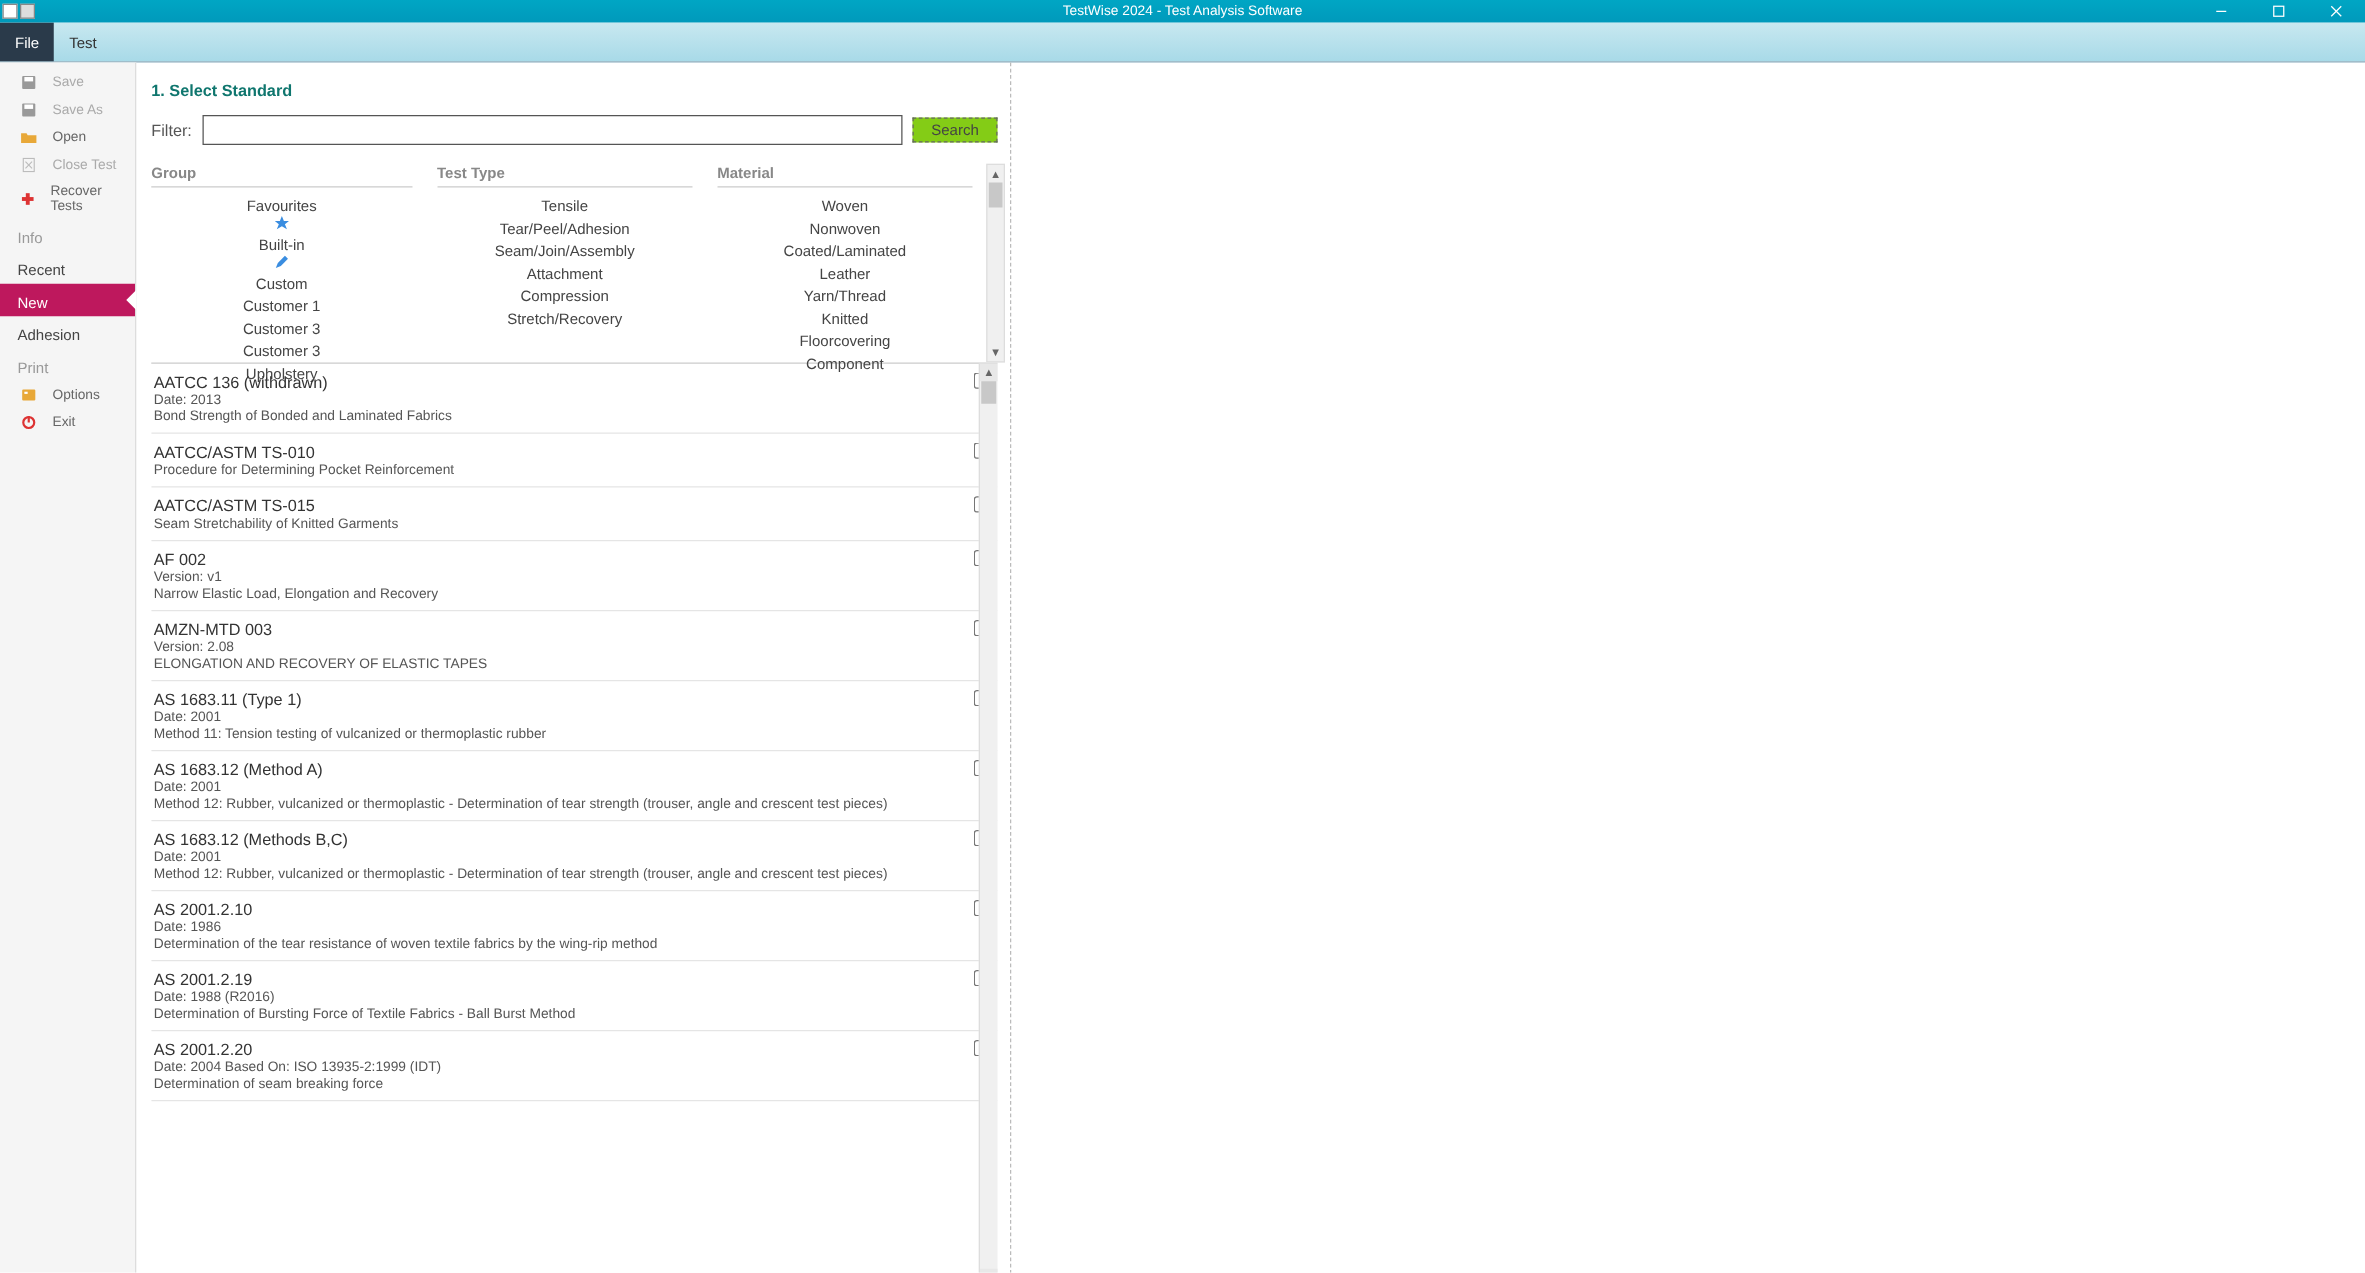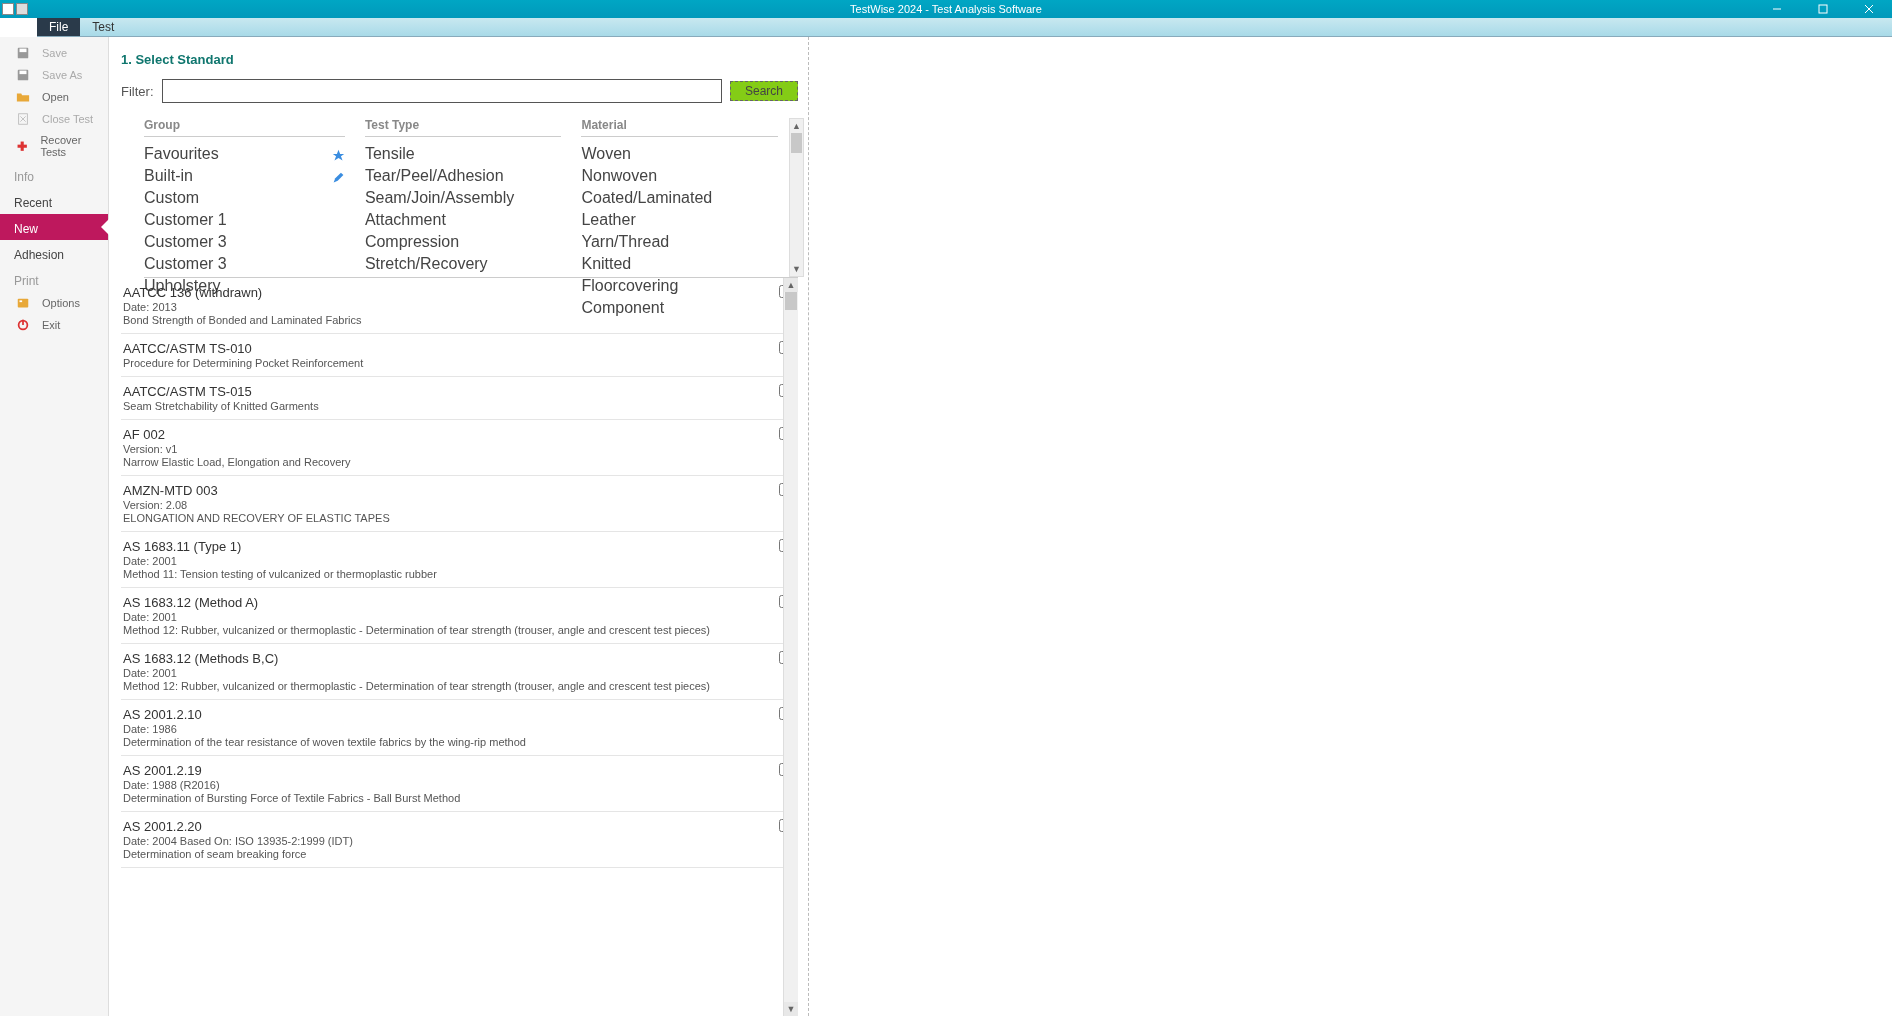--- a/index.html
+++ b/index.html
@@ -8,21 +8,21 @@
 
 .titlebar { height: 18px; background: linear-gradient(to bottom, #00a6c4, #0099bb); display: flex; align-items: center; position: relative; color: #fff; }
 .titlebar-icons { display: flex; align-items: center; gap: 2px; padding-left: 2px; }
 .titlebar-icons .tb-icon { width: 12px; height: 12px; background: #fff; border: 1px solid #888; }
 .titlebar-title { position: absolute; left: 50%; transform: translateX(-50%); font-size: 11px; color: #fff; }
 .win-controls { position: absolute; right: 0; top: 0; display: flex; height: 18px; }
 .win-btn { width: 46px; display: flex; align-items: center; justify-content: center; color: #fff; cursor: pointer; }
 .win-btn svg { width: 10px; height: 10px; }
 
 
-.menubar { height: 19px; background: linear-gradient(to bottom, #c8e8f0, #a8dae8); display: flex; align-items: stretch; border-bottom: 1px solid #8ab; margin-left: 37px; }
+.menubar { height: 32px; background: linear-gradient(to bottom, #c8e8f0, #a8dae8); display: flex; align-items: stretch; border-bottom: 1px solid #8ab; }
 .menu-item { padding: 0 12px; display: flex; align-items: center; font-size: 12px; color: #333; cursor: pointer; }
 .menu-item.active { background: #2a3a4a; color: #fff; }
 
 
 .app-body { display: flex; height: calc(100% - 39px); }
 .sidebar { width: 109px; background: #f5f5f5; border-right: 1px solid #ddd; display: flex; flex-direction: column; padding-top: 5px; }
 .side-item { display: flex; align-items: center; gap: 12px; padding: 4px 6px 4px 16px; font-size: 11px; color: #666; cursor: pointer; }
 .side-item.disabled { color: #aaa; }
 .side-item .icn { width: 14px; height: 14px; display: flex; align-items: center; justify-content: center; }
 .side-section { padding: 8px 10px 4px 14px; font-size: 12px; color: #444; }
@@ -37,21 +37,21 @@
 .section-title { font-size: 13px; color: #0f766e; font-weight: 600; margin-bottom: 12px; }
 .filter-row { display: flex; align-items: center; gap: 8px; margin-bottom: 15px; }
 .filter-label { font-size: 13px; color: #555; }
 .filter-input { flex: 1; height: 24px; border: 1px solid #555; padding: 0 6px; font-size: 12px; }
 .search-btn { height: 20px; padding: 0 14px; border: 1px dashed #666; background: #84cc16; font-size: 12px; color: #444; cursor: pointer; }
 
 .filter-cols { display: flex; gap: 0; border-bottom: 1px solid #ccc; padding-bottom: 5px; position: relative; height: 160px; }
 .filter-col { flex: 1; }
 .filter-col.first { flex: 1.02; }
 .col-head { font-size: 12px; font-weight: 600; color: #888; padding-bottom: 4px; border-bottom: 1px solid #ccc; margin-bottom: 6px; margin-right: 20px; }
-.col-item { font-size: 16px; color: #444; padding: 2px 0; cursor: pointer; display: flex; justify-content: space-between; align-items: center; margin-right: 20px; }
+.col-item { font-size: 12px; color: #444; padding: 2px 0; cursor: pointer; display: flex; justify-content: space-between; align-items: center; margin-right: 20px; flex-direction: column; }
 .col-item .mini-icn { width: 13px; height: 13px; }
 .vscroll-top { position: absolute; right: -6px; top: 0; width: 15px; height: 100%; background: #f0f0f0; border: 1px solid #ddd; display: flex; flex-direction: column; }
 .vscroll-top .arrow { height: 14px; display: flex; align-items: center; justify-content: center; color: #666; font-size: 9px; }
 .vscroll-top .thumb { background: #c8c8c8; height: 20px; margin: 0 1px; }
 .vscroll-top .track { flex: 1; }
 .std-item { padding: 7px 30px 7px 2px; border-bottom: 1px solid #e5e5e5; position: relative; }
 .std-item .code { font-size: 13px; color: #333; }
 .std-item .meta { font-size: 11px; color: #555; margin-top: 1px; }
 .std-item .desc { font-size: 11px; color: #555; margin-top: 1px; }
 .std-item .chk { position: absolute; right: 6px; top: 7px; width: 13px; height: 13px; }
@@ -183,21 +183,21 @@
   <div class="content">
     <div class="left-panel">
       <div class="section-title">1. Select Standard</div>
 
       <div class="filter-row">
         <span class="filter-label">Filter:</span>
         <input class="filter-input" type="text" style="">
         <button class="search-btn">Search</button>
       </div>
 
-      <div style="position:relative;margin-left:23px;">
+      <div style="position:relative;">
         <div class="filter-cols">
           <div class="filter-col first">
             <div class="col-head">Group</div>
             <div id="group-list">
                 <div class="col-item">
                   <span>Favourites</span>
                   <span class="mini-icn"><svg viewBox="0 0 16 16" class="ic-star">
                       <path d="M8 1 l2 5 5 0 -4 3 2 5 -5-3 -5 3 2-5 -4-3 5 0z"></path>
                     </svg></span>
                 </div>

